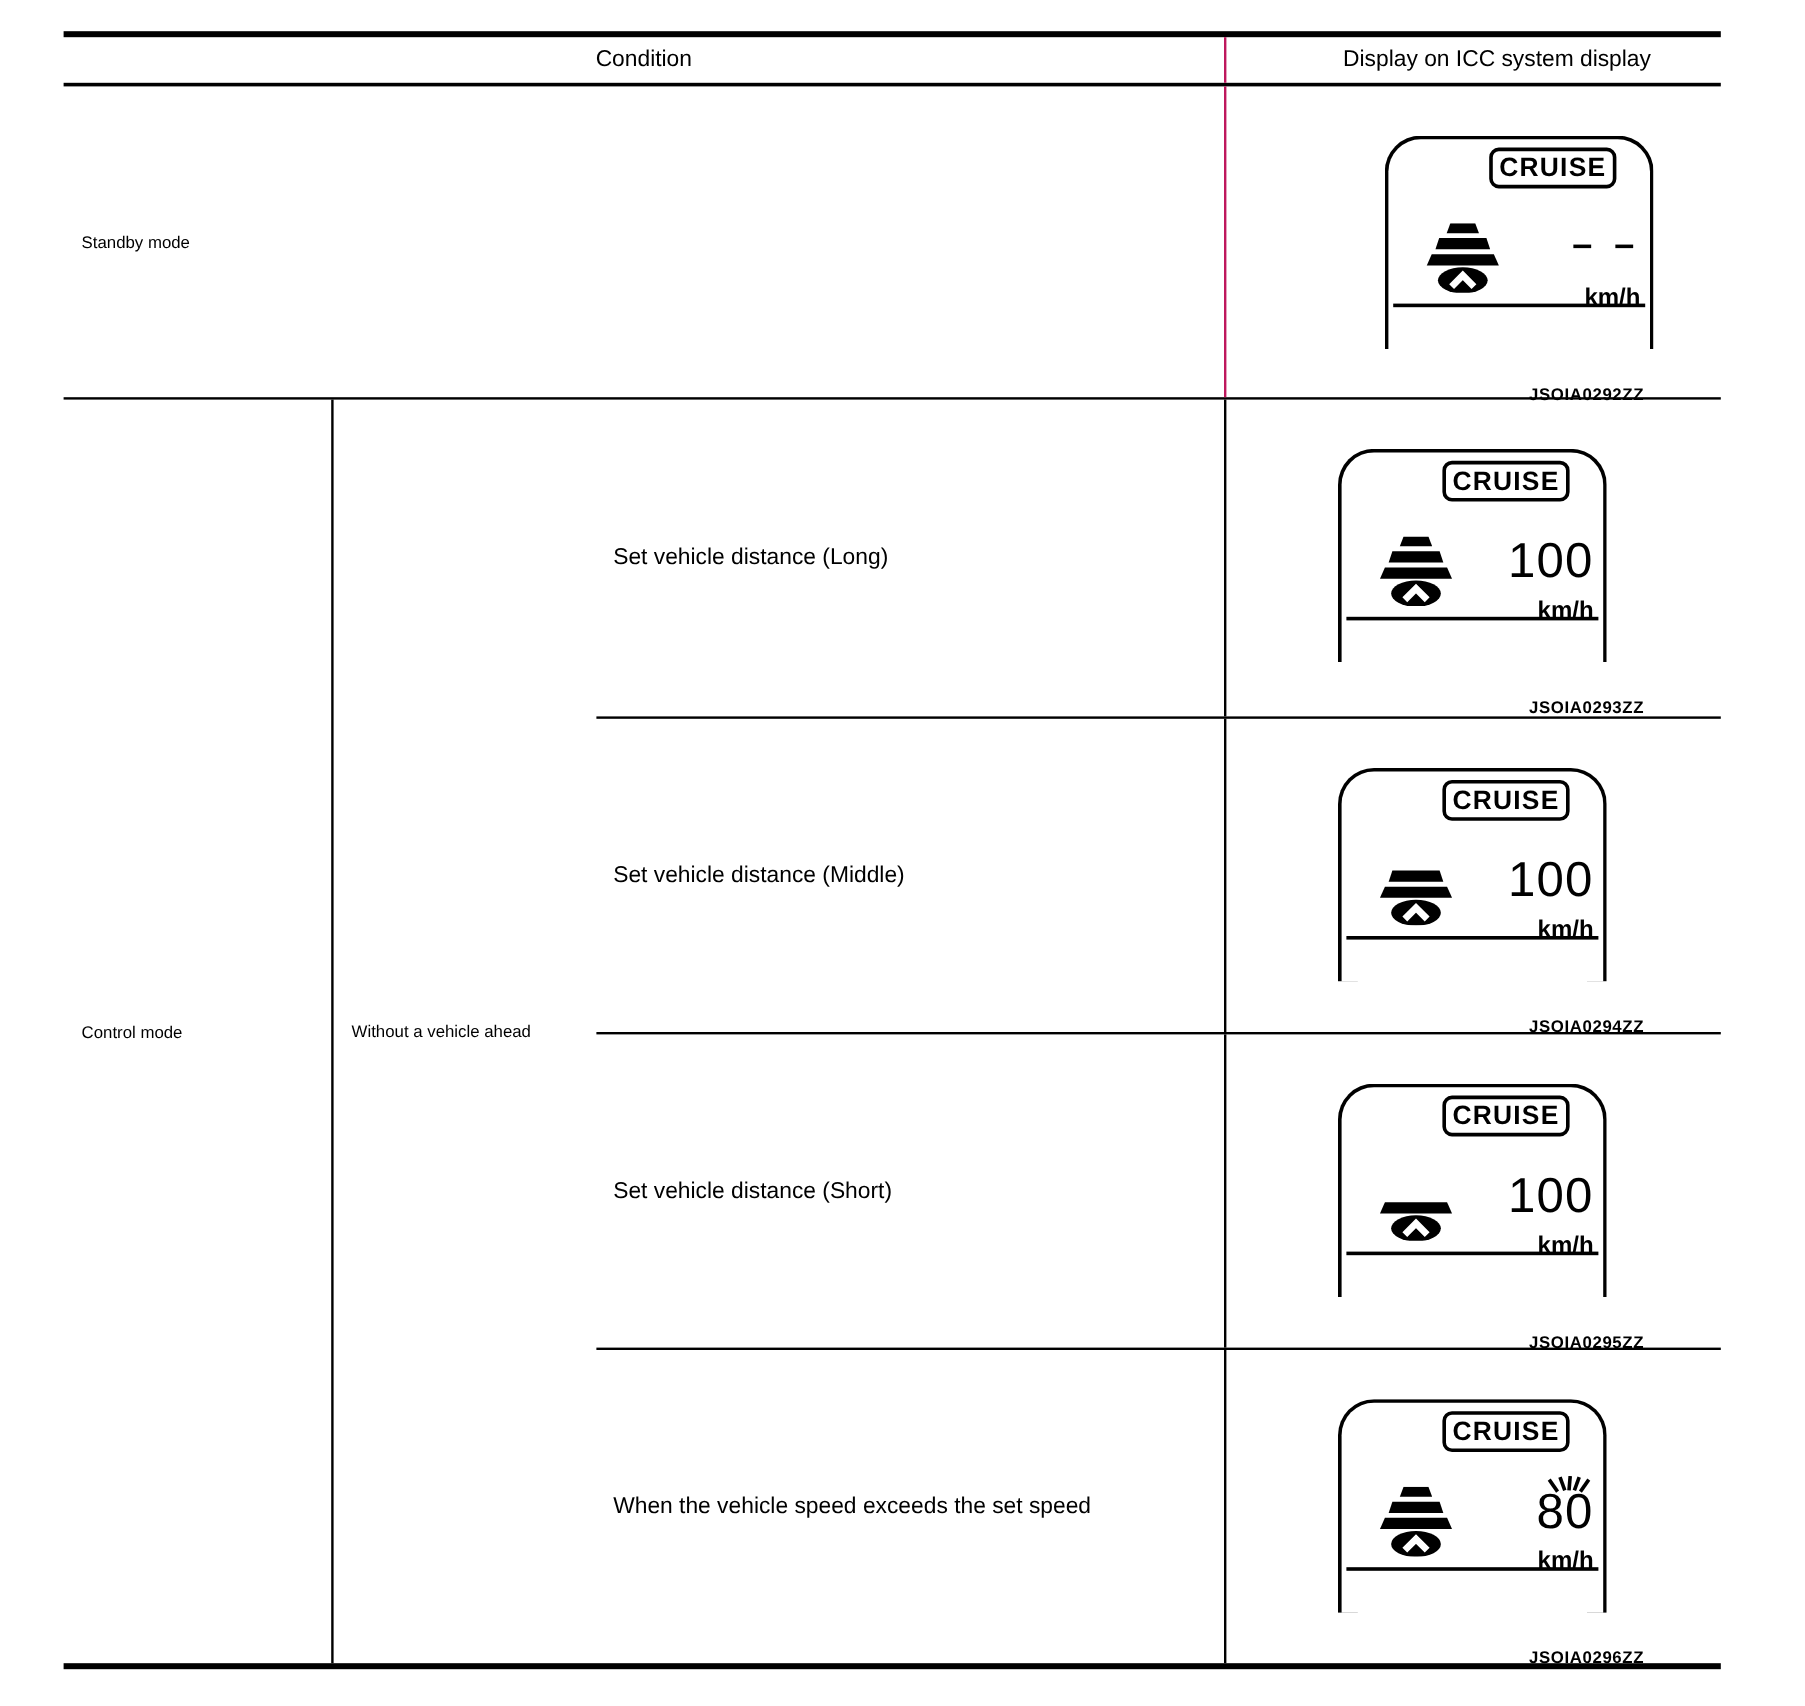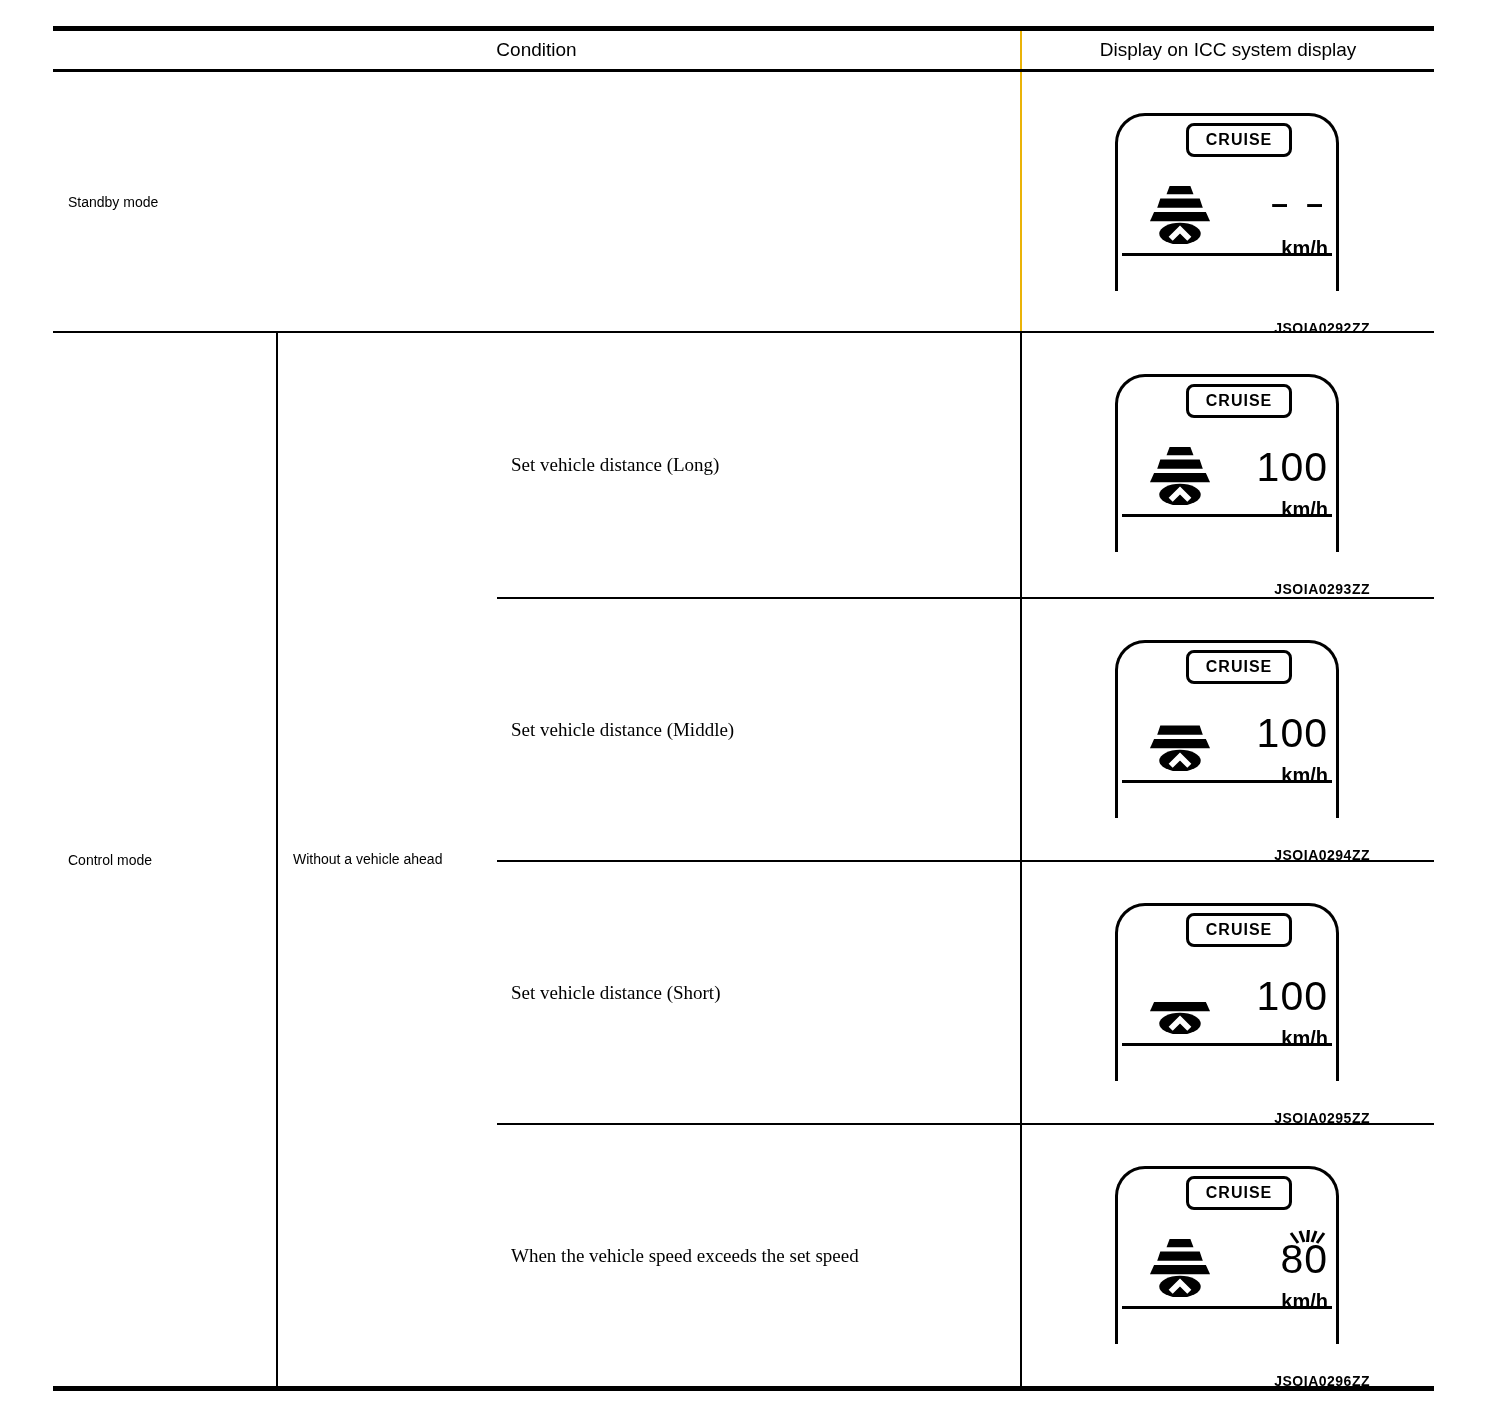--- a/index.html
+++ b/index.html
@@ -16,51 +16,51 @@
     border-bottom: 5px solid #000;
   }
   .row { display: flex; }
   .header-row { height: 41px; border-bottom: 3px solid #000; }
   .header-cell {
     display: flex; align-items: center; justify-content: center;
     font-size: 19px;
     text-align: center;
   }
   .cond-col { width: 967px; }
-  .disp-col { width: 414px; border-left: 2px solid #eab308; }
+  .disp-col { width: 414px; border-left: 2px solid #be185d; padding-left: 39px; }
   .standby-row { height: 261px; border-bottom: 2px solid #000; }
   .label-cell {
     display: flex; align-items: center;
     font-size: 14px; padding-left: 15px;
   }
   .control-row { display: flex; }
   .col-mode { width: 223px; }
   .col-ahead { width: 221px; border-left: 2px solid #000; padding-right: 28px; line-height: 1.55; }
   .sub-table { width: 937px; display: flex; flex-direction: column; }
   .sub-row { display: flex; height: 263px; }
   .sub-row.first { height: 264px; }
   .sub-row + .sub-row { border-top: 2px solid #000; }
-  .sub-cond { width: 523px; display: flex; align-items: center; font-size: 19px; padding-left: 14px; font-family: Liberation Serif, serif; }
+  .sub-cond { width: 523px; display: flex; align-items: center; font-size: 19px; padding-left: 14px; }
   .sub-disp { width: 414px; border-left: 2px solid #000; }
   .display-cell { position: relative; }
 
   
   .gauge {
     position: relative;
     width: 224px; height: 178px;
     margin: 41px 0 0 93px;
     border: 3px solid #000; border-bottom: none;
     border-radius: 30px 30px 0 0;
   }
   .cruise-box {
-    position: absolute; left: 68px; top: 7px;
+    position: absolute; left: 84px; top: 7px;
     width: 106px; height: 34px;
     border: 3px solid #000; border-radius: 8px;
     display: flex; align-items: center; justify-content: center;
-    font-size: 16px; font-weight: bold; letter-spacing: 1px;
+    font-size: 22px; font-weight: bold; letter-spacing: 1px;
   }
   .dist-icon { position: absolute; left: 30px; top: 70px; width: 64px; height: 58px; }
   .dist-icon svg { display: block; width: 64px; height: 58px; }
   .dist-icon[data-bars="2"] .bar-top { display: none; }
   .dist-icon[data-bars="1"] .bar-top, .dist-icon[data-bars="1"] .bar-mid { display: none; }
   .speed-block {
     position: absolute; right: 8px; top: 70px;
     display: flex; flex-direction: column; align-items: flex-end;
   }
   .speed-value { font-size: 41px; line-height: 40px; letter-spacing: 1px; white-space: nowrap; }

